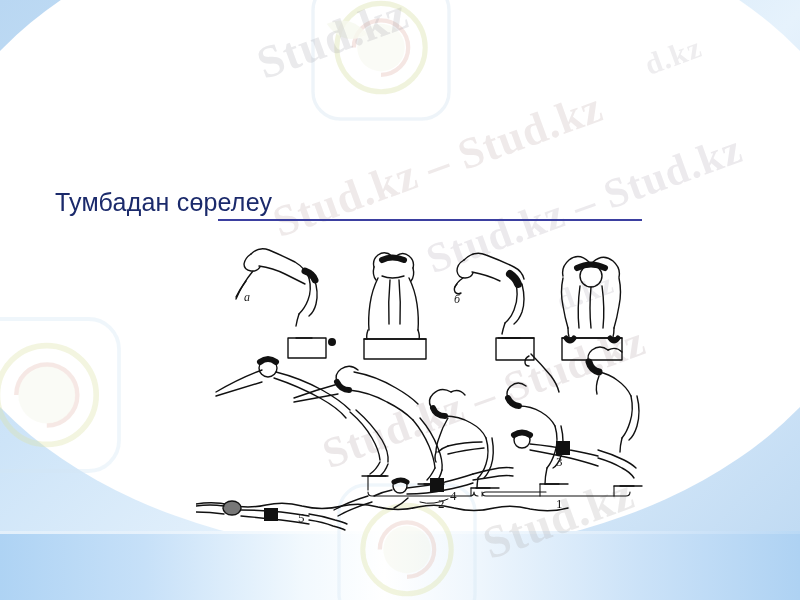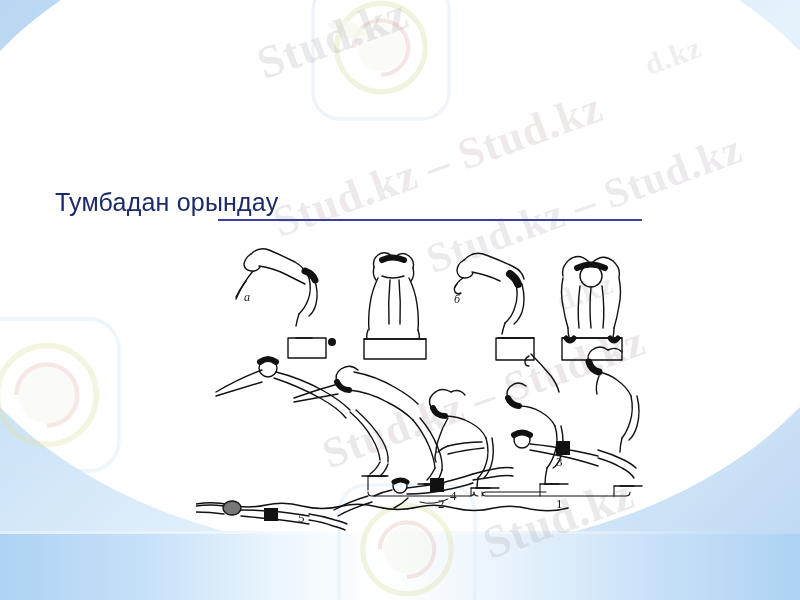--- a/index.html
+++ b/index.html
@@ -161,21 +161,21 @@
 
   <div class="wm wm-a">Stud.kz</div>
   <div class="wm wm-b">Stud.kz – Stud.kz</div>
   <div class="wm wm-c">Stud.kz – Stud.kz</div>
   <div class="wm wm-d">Stud.kz – Stud.kz</div>
   <div class="wm wm-e">Stud.kz</div>
   <div class="wm wm-f">d.kz</div>
   <div class="wm wm-g">d.kz</div>
 
 
-  <div class="subtitle">Тумбадан орындау</div>
+  <div class="subtitle">Тумбадан сөрелеу</div>
   <div class="subtitle-rule"></div>
 
   <div class="figure">
     <svg width="450" height="306" viewBox="0 0 450 306">
       <g fill="none" stroke="#111" stroke-width="1.4" stroke-linecap="round" stroke-linejoin="round">
 
         <g>
           <path d="M55 28 q8 -8 18 -4 q14 6 26 12 q10 6 14 16"></path>
           <path d="M55 28 q-6 4 -7 10 q0 6 7 7 q6 1 9 -4"></path>
           <path d="M57 45 q-5 6 -10 14 q-4 7 -7 14"></path>

